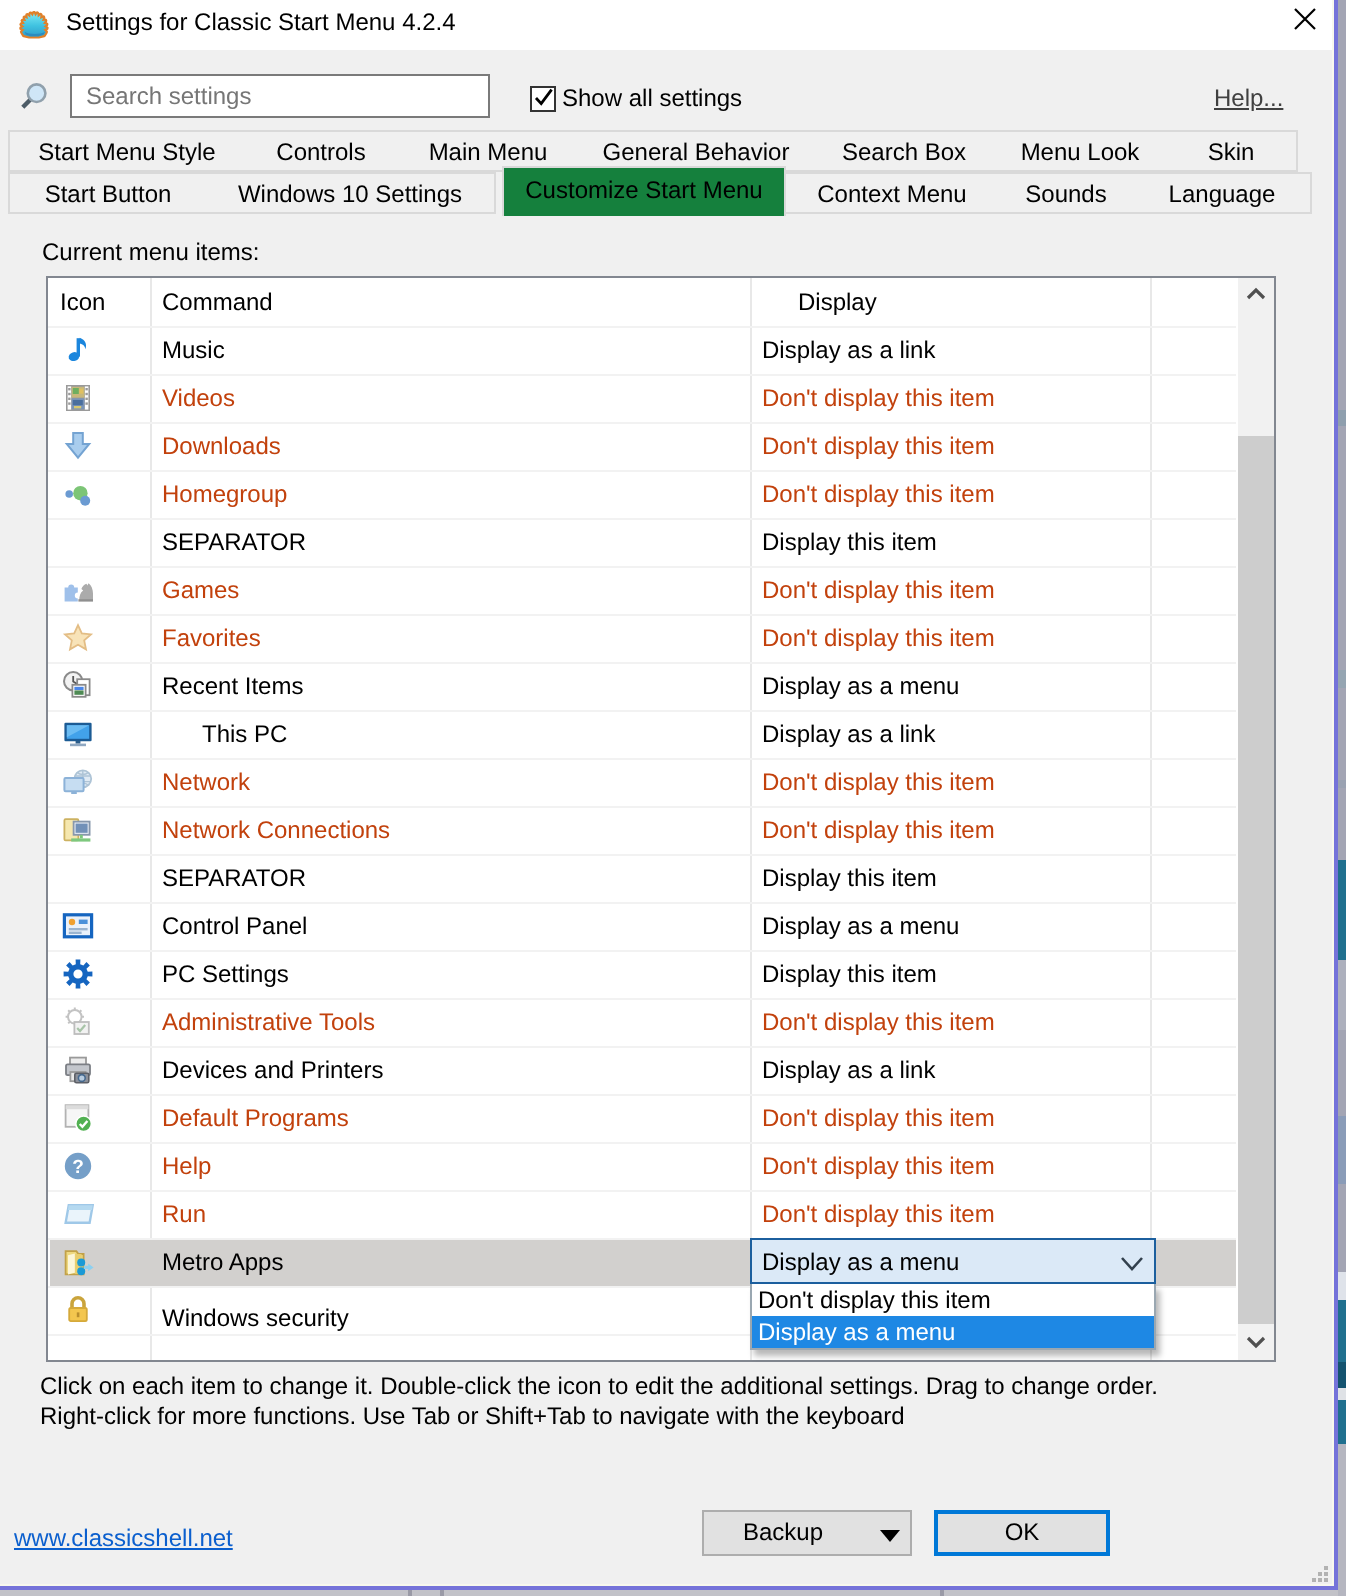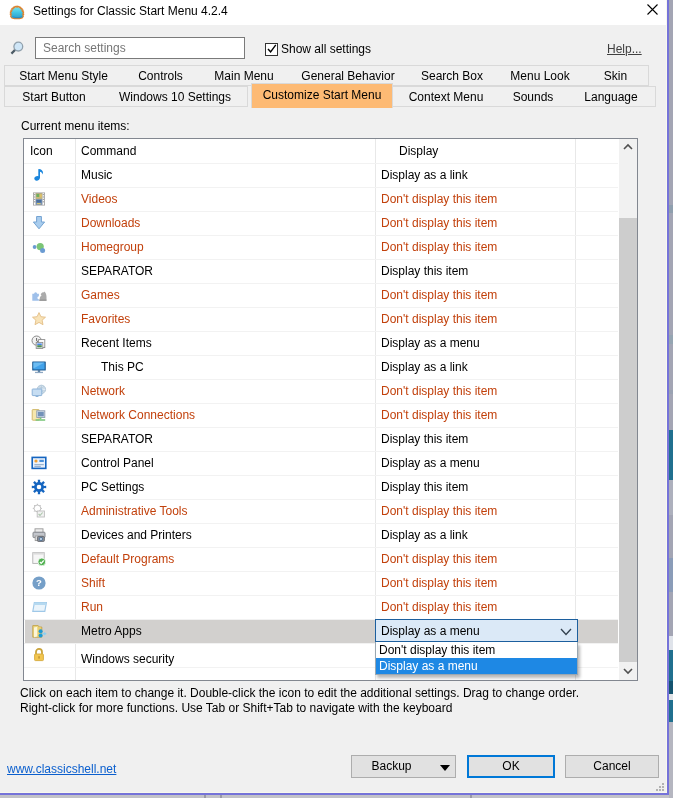--- a/index.html
+++ b/index.html
@@ -6,21 +6,21 @@
   html,body { width:673px; height:798px; overflow:hidden; }
   body { font-family:"Liberation Sans", sans-serif; font-size:12px; color:#000; background:#b0b1bc; }
   #stage { position:relative; width:673px; height:798px; }
   .abs { position:absolute; }
   #dialog { left:0; top:0; width:669px; height:795px; background:#f0f0f0;
             border-right:2px solid #7573d9; border-bottom:2px solid #7573d9; }
   #titlebar { left:0; top:0; width:666px; height:25px; background:#ffffff; }
   #title { left:33px; top:4px; font-size:12px; color:#000; }
   .tab { position:absolute; background:#f0f0f0; border:1px solid #d9d9d9; border-left:none; text-align:center; height:21px; line-height:20px; font-size:12px; }
   .tab.first { border-left:1px solid #d9d9d9; }
-  #tabactive { position:absolute; background:#fdba74; border:1px solid #d9d9d9; border-bottom:none; text-align:center; font-size:12px; z-index:3; }
+  #tabactive { position:absolute; background:#15803d; border:1px solid #d9d9d9; border-bottom:none; text-align:center; font-size:12px; z-index:3; }
   #table { left:23px; top:138px; width:615px; height:543px; border:1px solid #828790; background:#fff; }
   .vline { position:absolute; width:1px; background:#e8e8e8; top:0; }
   .rowline { position:absolute; left:0; height:1px; background:#f2f2f2; }
   .cmd { position:absolute; left:57px; font-size:12px; line-height:24px; }
   .disp { position:absolute; left:357px; font-size:12px; line-height:24px; }
   .gray { color:#c2410c; }
   .rowicon { position:absolute; left:7px; width:16px; height:16px; }
   .icsvg { position:absolute; left:0; top:0; width:16px; height:16px; }
   #scrollbar { position:absolute; right:0; top:0; width:18px; height:541px; background:#f1f1f1; }
   .btn { position:absolute; background:#e1e1e1; border:1px solid #adadad; text-align:center; font-size:12px; }
@@ -326,21 +326,21 @@
           <div class="disp gray" style="top:408px;">Don't display this item</div>
           <div class="rowline" style="top:432px; width:594px;"></div>
           <div class="abs" style="left:0; top:432px; width:48px; height:24px;">
             <div class="rowicon" style="top:4px;">
               <svg class="icsvg" viewBox="0 0 16 16">
                 <circle cx="8" cy="8" r="6.6" fill="#759fc8"></circle>
                 <text x="8" y="11.4" font-family="Liberation Sans" font-size="9.5" font-weight="bold" fill="#fff" text-anchor="middle">?</text>
               </svg>
             </div>
           </div>
-          <div class="cmd gray" style="top:432px;">Shift</div>
+          <div class="cmd gray" style="top:432px;">Help</div>
           <div class="disp gray" style="top:432px;">Don't display this item</div>
           <div class="rowline" style="top:456px; width:594px;"></div>
           <div class="abs" style="left:0; top:456px; width:48px; height:24px;">
             <div class="rowicon" style="top:4px;">
               <svg class="icsvg" viewBox="0 0 16 16">
                 <g transform="skewX(-10) translate(3,0)">
                   <rect x="1" y="3.6" width="12" height="8.8" fill="#eaf4fb" stroke="#9fc8e8" stroke-width="1.2"></rect>
                   <rect x="1" y="3.6" width="12" height="2.4" fill="#b5d9f0"></rect>
                 </g>
               </svg>
@@ -412,21 +412,20 @@
 
     <div class="abs" style="left:20px; top:686px; line-height:15px;">Click on each item to change it. Double-click the icon to edit the additional settings. Drag to change order.<br>Right-click for more functions. Use Tab or Shift+Tab to navigate with the keyboard</div>
 
     <div class="abs" style="left:7px; top:762px; color:#0b5fce; text-decoration:underline;">www.classicshell.net</div>
     <div class="btn" style="left:351px; top:755px; width:105px; height:23px; line-height:21px; padding-right:24px;">Backup
       <svg class="abs" style="left:87px; top:8px;" width="12" height="8">
           <path d="M1 1 L6 7 L11 1 Z" fill="#000"></path>
         </svg>
     </div>
     <div class="btn" style="left:467px; top:755px; width:88px; height:23px; line-height:19px; border:2px solid #0078d7;">OK</div>
-    <div class="btn" style="left:565px; top:755px; width:94px; height:23px; line-height:21px;">Cancel</div>
 
     <svg class="abs" style="left:656px; top:782px;" width="10" height="10">
       <g fill="#b2b2b2">
         <rect x="6" y="1" width="2" height="2"></rect>
         <rect x="3" y="4" width="2" height="2"></rect>
           <rect x="6" y="4" width="2" height="2"></rect>
         <rect x="0" y="7" width="2" height="2"></rect>
           <rect x="3" y="7" width="2" height="2"></rect>
           <rect x="6" y="7" width="2" height="2"></rect>
       </g>

